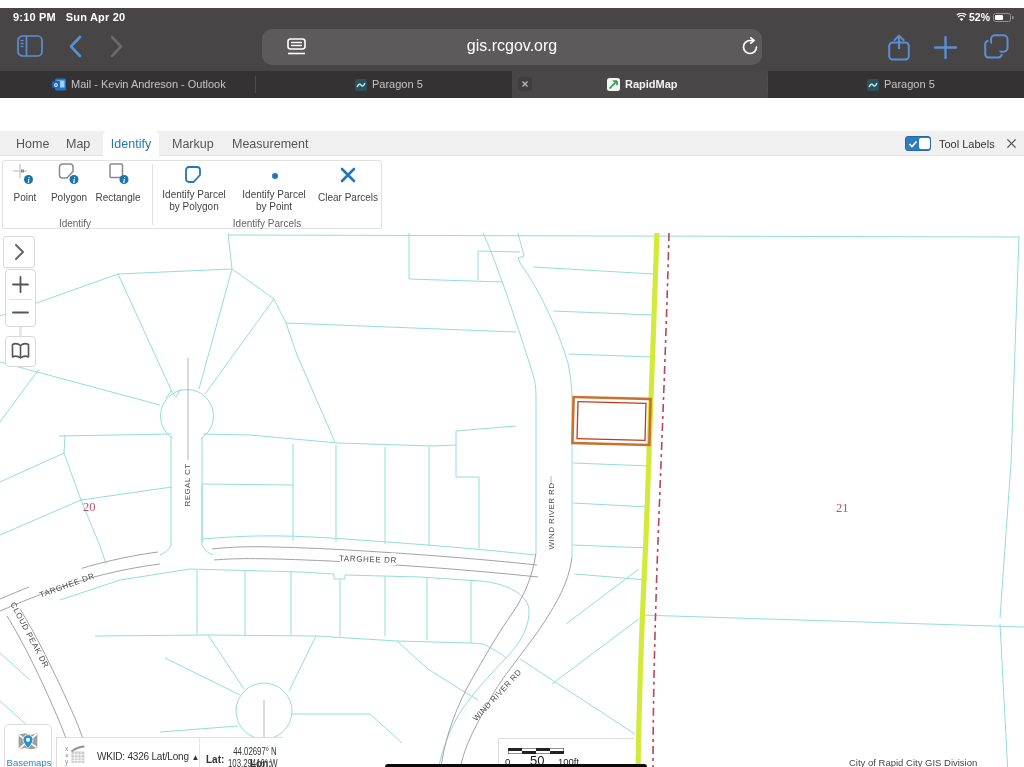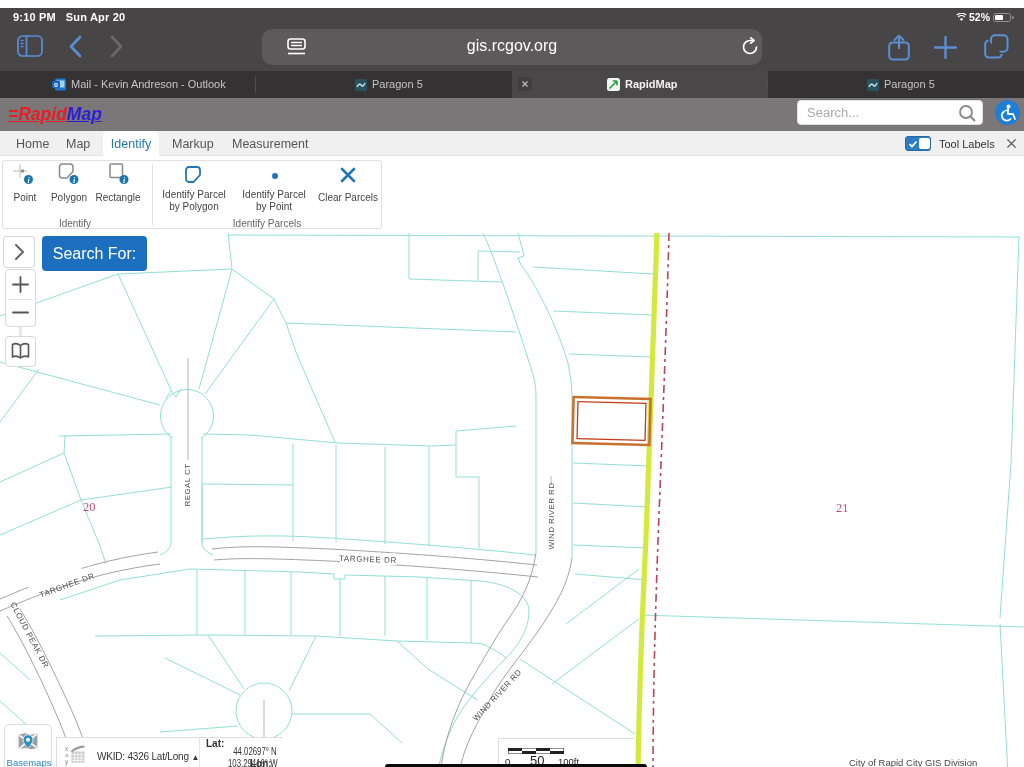--- a/index.html
+++ b/index.html
@@ -105,40 +105,20 @@
     </svg>
     <div class="abs" style="left:625px;top:7px;font-size:11px;font-weight:bold;color:#f4f2f3;">RapidMap</div>
 
     <svg class="abs" style="left:867px;top:8px;" width="12" height="12" viewBox="0 0 12 12">
       <rect width="12" height="12" rx="2" fill="#27525e"></rect>
       <path d="M2 8 Q4.5 3.5 6 6 Q8 9 10 4" stroke="#cfe3ea" stroke-width="1.4" fill="none"></path>
     </svg>
     <div class="abs" style="left:884px;top:7px;font-size:11px;color:#c6c4c5;">Paragon 5</div>
   </div>
 
-  <div class="abs" style="left:0;top:90px;width:1024px;height:33px;background:#7b7678;">
-    <div class="abs" style="left:8px;top:6px;font-size:17.5px;font-weight:bold;font-style:italic;">
-      <span style="color:#e81c24;text-decoration:underline;">=Rapid</span><span style="color:#2a1fd8;text-decoration:underline;">Map</span>
-    </div>
-    <div class="abs" style="left:797px;top:2px;width:186px;height:25px;background:#fff;border-radius:4px;border:1px solid #e0e0e0;">
-      <div class="abs" style="left:9px;top:4px;font-size:13px;color:#aaa;">Search...</div>
-      <svg class="abs" style="left:160px;top:3px;" width="19" height="19" viewBox="0 0 19 19">
-        <circle cx="8" cy="8" r="6" stroke="#888" stroke-width="1.8" fill="none"></circle>
-        <line x1="12.5" y1="12.5" x2="17" y2="17" stroke="#888" stroke-width="2"></line>
-      </svg>
-    </div>
-    <div class="abs" style="left:995px;top:2px;width:25px;height:25px;border-radius:50%;background:#1d7ed8;">
-      <svg width="25" height="25" viewBox="0 0 25 25">
-        <circle cx="13.5" cy="6.5" r="2" fill="#fff"></circle>
-        <path d="M13 9 v5 h5 l2 5" stroke="#fff" stroke-width="1.8" fill="none" stroke-linecap="round" stroke-linejoin="round"></path>
-        <path d="M13 10.5 h-2.5" stroke="#fff" stroke-width="1.6" stroke-linecap="round"></path>
-        <path d="M15.5 19 a5 5 0 1 1 -6.5 -7.5" stroke="#fff" stroke-width="1.8" fill="none" stroke-linecap="round"></path>
-      </svg>
-    </div>
-  </div>
 
   <div class="abs" style="left:0;top:123px;width:1024px;height:25px;background:#f1f0f0;border-bottom:1px solid #e3e2e2;">
     <div class="abs" style="left:16px;top:6px;font-size:12.5px;color:#555;">Home</div>
     <div class="abs" style="left:66px;top:6px;font-size:12.5px;color:#555;">Map</div>
     <div class="abs" style="left:103px;top:0;width:56px;height:25px;background:#fff;border-radius:5px 5px 0 0;text-align:center;font-size:12.5px;color:#2077b4;padding-top:6px;">Identify</div>
     <div class="abs" style="left:172px;top:6px;font-size:12.5px;color:#555;">Markup</div>
     <div class="abs" style="left:232px;top:6px;font-size:12.5px;color:#555;">Measurement</div>
 
     <div class="abs" style="left:905px;top:5px;width:26px;height:15px;background:#2d7dc1;border-radius:3px;border:1px solid #2568a2;">
       <svg class="abs" style="left:1px;top:1px;" width="12" height="12" viewBox="0 0 12 12">
@@ -320,21 +300,20 @@
         <rect x="577.5" y="394.5" width="68" height="37" fill="none" stroke="#c23a1a" stroke-width="1.3"></rect>
       </g>
     </svg>
   </div>
 
   <div class="abs" style="left:3px;top:228px;width:32px;height:32px;background:#fff;border:1px solid #d8d8d8;border-radius:3px;">
     <svg width="30" height="30" viewBox="0 0 30 30">
         <path d="M12 8 L19 15 L12 22" stroke="#666" stroke-width="2" fill="none" stroke-linecap="round" stroke-linejoin="round"></path>
       </svg>
   </div>
-  <div class="abs" style="left:42px;top:228px;width:105px;height:35px;background:#1c6fbe;border-radius:4px;color:#fff;font-size:16px;text-align:center;line-height:35px;">Search For:</div>
   <div class="abs" style="left:5px;top:261px;width:31px;height:58px;background:#fff;border:1px solid #d8d8d8;border-radius:4px;">
     <svg width="29" height="29" viewBox="0 0 29 29">
         <path d="M7 14.5 h15 M14.5 7 v15" stroke="#555" stroke-width="1.8" stroke-linecap="round"></path>
       </svg>
     <div style="position:absolute;left:3px;top:28.5px;width:23px;height:1px;background:#e0e0e0;"></div>
     <svg style="position:absolute;left:0;top:29px;" width="29" height="27" viewBox="0 0 29 27">
         <path d="M7 13.5 h15" stroke="#555" stroke-width="1.8" stroke-linecap="round"></path>
       </svg>
   </div>
   <div class="abs" style="left:19px;top:319px;width:3px;height:9px;background:#e8e8e8;"></div>
@@ -358,21 +337,21 @@
     <svg class="abs" style="left:8px;top:7px;" width="21" height="21" viewBox="0 0 26 26">
       <text x="0" y="8" font-size="8" fill="#888">x</text>
       <text x="0" y="16" font-size="8" fill="#888">×</text>
       <text x="0" y="24" font-size="8" fill="#888">y</text>
       <rect x="8" y="8" width="16" height="14" fill="#c9c9c9"></rect>
       <path d="M8 12 h16 M8 16 h16 M8 19 h16 M12 8 v14 M16 8 v14 M20 8 v14" stroke="#fff" stroke-width="1"></path>
       <path d="M8 8 Q16 2 24 2" stroke="#999" stroke-width="2.5" fill="none"></path>
     </svg>
     <div class="abs" style="left:40px;top:13px;font-size:10px;color:#333;letter-spacing:-0.2px;">WKID: 4326 Lat/Long <span style="font-size:8px;">▲</span></div>
     <div class="abs" style="left:142px;top:0;width:1px;height:38px;background:#e5e5e5;"></div>
-    <div class="abs" style="left:149px;top:0;font-size:10px;font-weight:bold;color:#333;">Lat:</div>
+    <div class="abs" style="left:149px;top:16px;font-size:10px;font-weight:bold;color:#333;">Lat:</div>
     <div class="abs" style="left:149px;top:20px;font-size:10px;font-weight:bold;color:#333;padding-left:44px;">Lon:</div>
     <div class="abs" style="right:6px;top:8px;font-size:10px;color:#333;transform:scaleX(0.78);transform-origin:right center;">44.02697° N</div>
     <div class="abs" style="right:6px;top:20px;font-size:10px;color:#333;transform:scaleX(0.78);transform-origin:right center;">103.29416° W</div>
   </div>
   <div class="abs" style="left:498px;top:730px;width:136px;height:37px;background:#fff;border:1px solid #ddd;border-right:none;">
     <svg class="abs" style="left:9px;top:9px;" width="56" height="6" viewBox="0 0 56 6">
       <rect x="0" y="0" width="56" height="6" fill="#fff" stroke="#222" stroke-width="1"></rect>
       <rect x="0" y="0" width="14" height="3" fill="#222"></rect>
       <rect x="14" y="3" width="14" height="3" fill="#222"></rect>
       <rect x="28" y="0" width="14" height="3" fill="#222"></rect>

